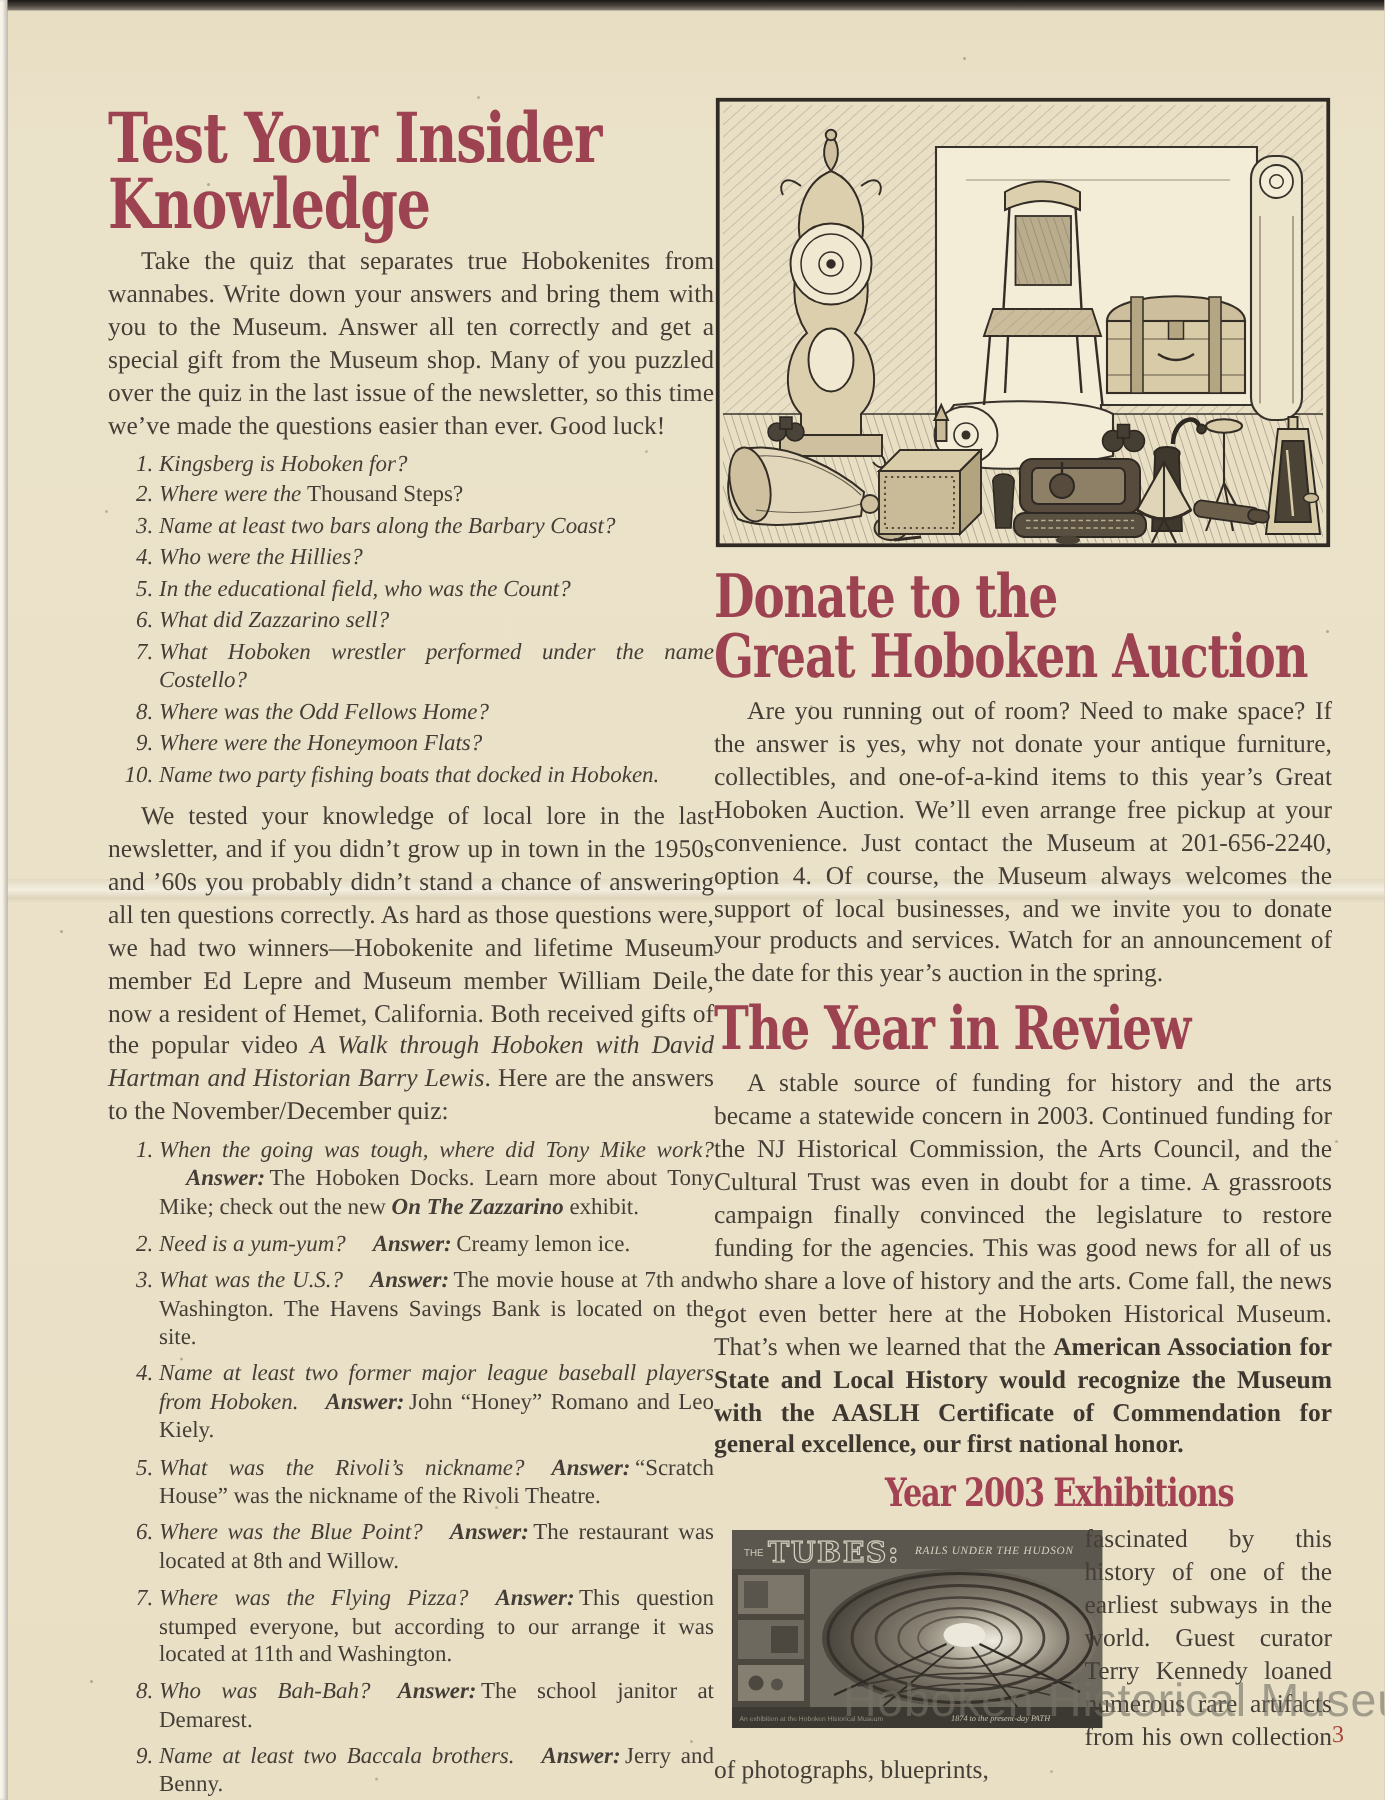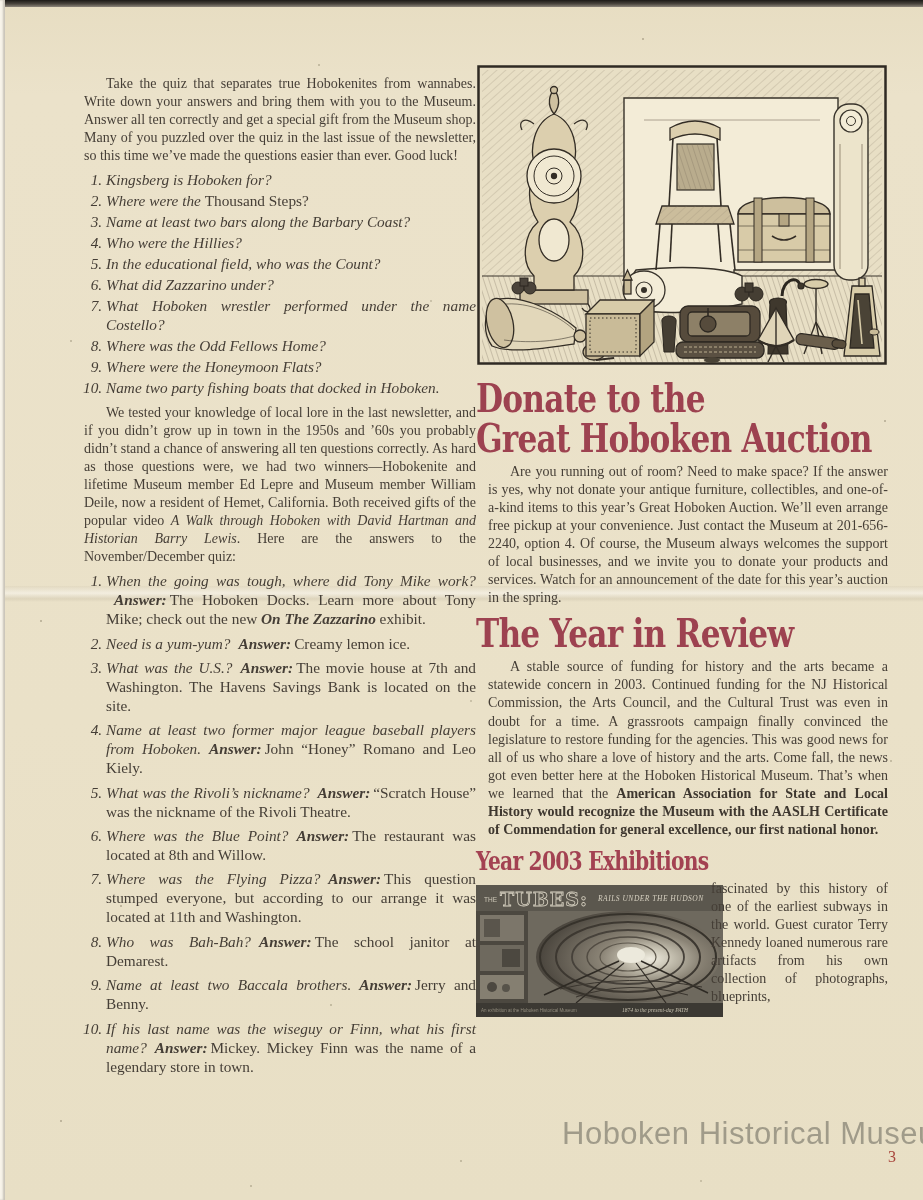--- a/index.html
+++ b/index.html
@@ -18,65 +18,69 @@
     836px 150px 0 rgba(95,85,60,.35),70px 340px 0 rgba(95,85,60,.35),430px 300px 0 rgba(95,85,60,.3),
     884px 420px 0 rgba(95,85,60,.4),40px 620px 0 rgba(95,85,60,.4),470px 700px 0 rgba(95,85,60,.3),
     890px 760px 0 rgba(95,85,60,.35),120px 905px 0 rgba(95,85,60,.4),330px 1004px 0 rgba(95,85,60,.35),
     60px 1120px 0 rgba(95,85,60,.4),460px 1160px 0 rgba(95,85,60,.35),700px 1180px 0 rgba(95,85,60,.3),
     250px 1185px 0 rgba(95,85,60,.35),540px 470px 0 rgba(95,85,60,.3),210px 520px 0 rgba(95,85,60,.3);}
   
   .display{font-family:"DejaVu Serif","Liberation Serif",serif;font-weight:700;color:#9d4250;margin:0;}
   .display .sq{display:inline-block;transform:scaleX(.78);transform-origin:left top;white-space:nowrap;letter-spacing:-1px;}
   h1.display{font-size:46px;line-height:44px;}
   h2.display{font-size:40px;line-height:40px;}
-  h3.display{font-size:26px;line-height:28px;}
+  h3.display{font-size:26px;line-height:28px;text-align:right;}
   .body-text,li{font-family:"Liberation Serif",serif;color:#453e36;}
-  p.body-text{font-size:14px;line-height:1.29;text-align:justify;margin:5px 0 6px 12px;text-indent:22px;}
+  p.body-text{font-size:17px;line-height:1.29;text-align:justify;margin:5px 0 6px 0;text-indent:22px;}
   p.noindent{text-indent:0;}
   ol{margin:3px 0 6px 0;padding-left:34px;}
   li{font-size:15.3px;line-height:1.24;text-align:justify;font-style:italic;margin:0 0 2px 0;}
   ol.answers li{margin:0 0 5.5px 0;}
   li::marker{font-style:italic;}
   .rm{font-style:normal;}
-  .albl{font-weight:700;margin-left:8px;margin-right:3px;}
+  .albl{font-weight:700;margin-left:18px;margin-right:3px;}
   .bi{font-style:italic;font-weight:700;}
   .bold-run{font-weight:700;color:#3e372f;}
   .it{font-style:italic;}
   
   .col-left{position:absolute;left:72px;top:70px;width:404px;}
   .col-right{position:absolute;left:476px;top:64px;width:412px;}
   .illus{width:412px;height:302px;margin:0 0 12px 0;}
   .donate-h{margin-top:10px;}
   .yir-h{}
   .exh-h{margin-top:8px;color:#a34252;}
-  figure.tubes{float:left;width:223px;height:132px;margin:5px 12px 2px 0;padding:0;}
+  figure.tubes{float:left;width:223px;height:132px;margin:5px 12px 2px 12px;padding:0;}
   .exh-wrap{overflow:visible;}
   
   .watermark{position:absolute;left:562px;top:1116px;font-family:"Liberation Sans",sans-serif;
     font-size:31px;color:#757266;opacity:.62;letter-spacing:.5px;white-space:nowrap;}
   .folio{position:absolute;left:888px;top:1148px;font-family:"Liberation Serif",serif;font-size:16px;color:#a8453c;}
 </style>
 </head>
 <body>
 
 <div class="page">
 
   <div class="specks"></div>
   <div class="crease"></div>
 
   <div class="col-left">
+    <h1 class="display">
+      <span class="sq">Test Your Insider</span><br>
+      <span class="sq">Knowledge</span>
+    </h1>
     <p class="body-text">Take the quiz that separates true Hobokenites from wannabes. Write down your answers and bring them with you to the Museum. Answer all ten correctly and get a special gift from the Museum shop. Many of you puzzled over the quiz in the last issue of the newsletter, so this time we’ve made the questions easier than ever. Good luck!</p>
 
     <ol>
       <li><span>Kingsberg is Hoboken for?</span></li>
       <li><span>Where were the </span><span class="rm">Thousand Steps?</span></li>
       <li><span>Name at least two bars along the Barbary Coast?</span></li>
       <li><span>Who were the Hillies?</span></li>
       <li><span>In the educational field, who was the Count?</span></li>
-      <li><span>What did Zazzarino under?</span></li>
+      <li><span>What did Zazzarino sell?</span></li>
       <li><span>What Hoboken wrestler performed under the name Costello?</span></li>
       <li><span>Where was the Odd Fellows Home?</span></li>
       <li><span>Where were the Honeymoon Flats?</span></li>
       <li><span>Name two party fishing boats that docked in Hoboken.</span></li>
     </ol>
 
     <p class="body-text"><span>We tested your knowledge of local lore in the last newsletter, and if you didn’t grow up in town in the 1950s and ’60s you probably didn’t stand a chance of answering all ten questions correctly. As hard as those questions were, we had two winners—Hobokenite and lifetime Museum member Ed Lepre and Museum member William Deile, now a resident of Hemet, California. Both received gifts of the popular video </span><span class="it">A Walk through Hoboken with David Hartman and Historian Barry Lewis</span><span>. Here are the answers to the November/December quiz:</span></p>
 
     <ol class="answers">
       <li><span>When the going was tough, where did Tony Mike work?</span><b class="albl">Answer:</b><span class="rm">The Hoboken Docks. Learn more about Tony Mike; check out the new </span><b class="rm bi">On The Zazzarino</b><span class="rm"> exhibit.</span></li>

